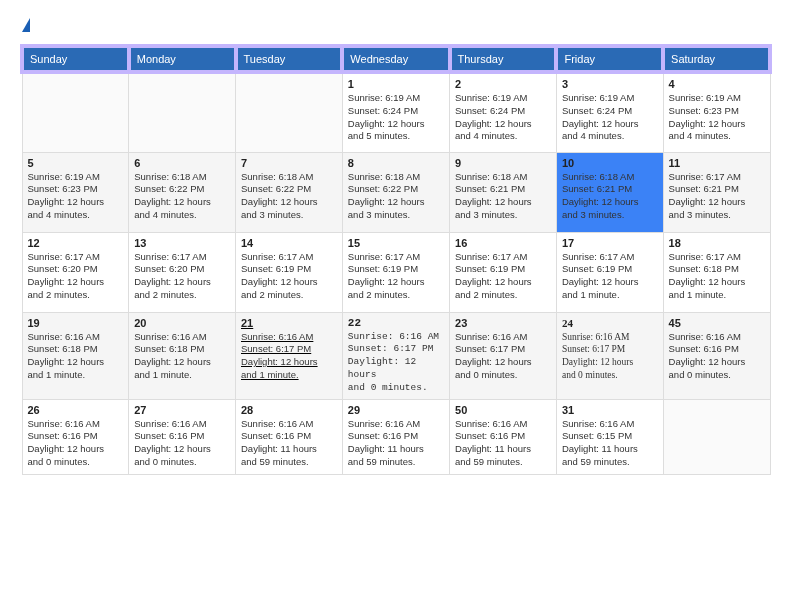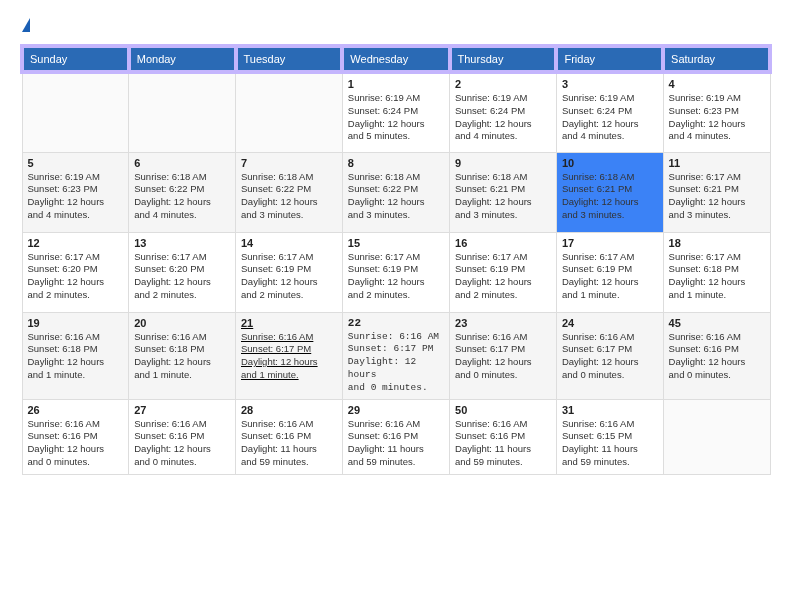--- a/index.html
+++ b/index.html
@@ -298,21 +298,21 @@
 Daylight: 12 hours
 and 0 minutes.</div>
           </td>
           <td style="background: rgb(245, 245, 245);">
             <span class="day-number">23</span>
             <div class="day-info" style="white-space: pre-line;">Sunrise: 6:16 AM
 Sunset: 6:17 PM
 Daylight: 12 hours
 and 0 minutes.</div>
           </td>
-          <td style="background: rgb(245, 245, 245);">
+          <td style="background: rgb(245, 245, 245); font-family: Liberation Serif, serif;">
             <span class="day-number">24</span>
             <div class="day-info" style="white-space: pre-line;">Sunrise: 6:16 AM
 Sunset: 6:17 PM
 Daylight: 12 hours
 and 0 minutes.</div>
           </td>
           <td style="background: rgb(245, 245, 245);">
             <span class="day-number">45</span>
             <div class="day-info" style="white-space: pre-line;">Sunrise: 6:16 AM
 Sunset: 6:16 PM

